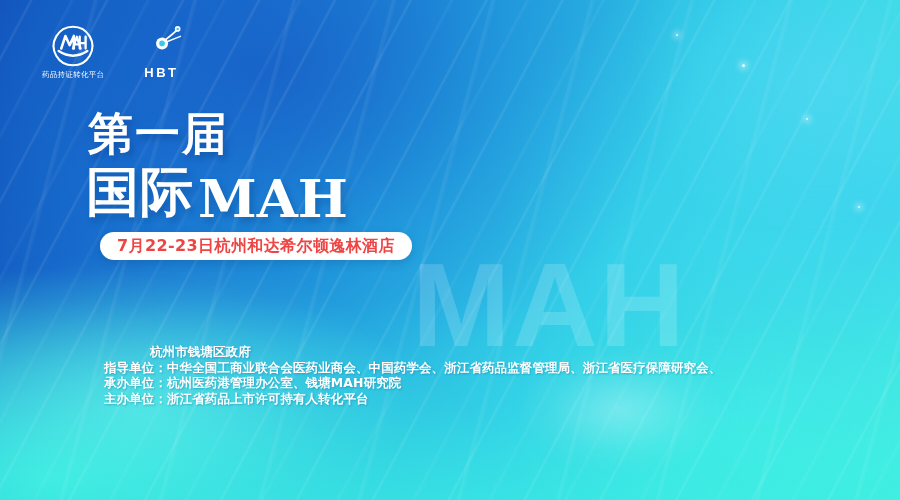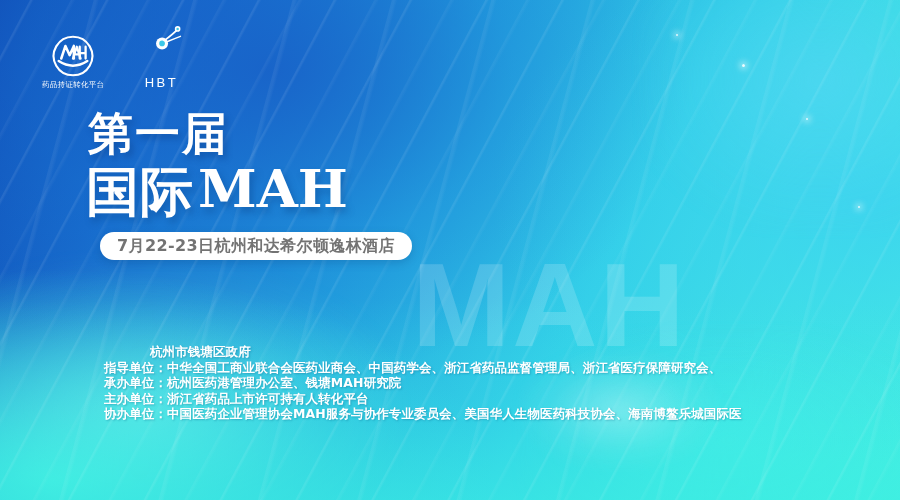--- a/index.html
+++ b/index.html
@@ -108,23 +108,23 @@
   #logo-mah-mark { width: 42px; height: 42px; display:block; }
   #logo-mah-caption {
     margin-top: 3px;
     font-size: 7.5px;
     color: #ffffff;
     letter-spacing: 0.3px;
     white-space: nowrap;
   }
   #logo-hbt-mark { width: 46px; height: 34px; display:block; margin-top: 3px; }
   #logo-hbt-caption {
-    margin-top: 16px;
+    margin-top: 6px;
     font-size: 13px;
-    font-weight: normal;
+    font-weight: bold;
     color: #ffffff;
     letter-spacing: 2.5px;
   }
 
   
   #title-line1 {
     position: absolute; left: 88px; top: 104px;
     display: flex; align-items: center; gap: 14px;
   }
   #title-ordinal {
@@ -138,21 +138,21 @@
   #title-english {
     font-size: 25px;
     color: #ffffff;
     letter-spacing: 0.2px;
     white-space: nowrap;
     text-shadow: 2px 3px 5px rgba(10,60,130,0.35);
   }
 
   #title-line2 {
     position: absolute; left: 86px; top: 157px;
-    display: flex; align-items: flex-start;
+    display: flex; align-items: flex-end;
     white-space: nowrap;
   }
   .cjk-big {
     font-size: 53px;
     font-weight: bold;
     color: #ffffff;
     letter-spacing: 1px;
     text-shadow: 3px 5px 7px rgba(10,70,140,0.42);
     font-family: "DejaVu Sans", "Liberation Sans", sans-serif;
   }
@@ -172,21 +172,21 @@
     height: 28px;
     padding: 0 17px;
     display: flex; align-items: center;
     background: #ffffff;
     border-radius: 16px;
     box-shadow: 0 3px 9px rgba(8,60,120,0.22);
   }
   #date-pill-text {
     font-size: 16px;
     font-weight: bold;
-    color: #737373;
+    color: #ef4444;
     letter-spacing: 0.4px;
     white-space: nowrap;
     font-family: "DejaVu Sans", "Liberation Sans", sans-serif;
   }
 
   
   #organizers {
     position: absolute;
     left: 104px; top: 344px;
     width: 700px;
@@ -262,16 +262,15 @@
 
   <div id="date-pill">
     <span id="date-pill-text">7月22-23日杭州和达希尔顿逸林酒店</span>
   </div>
 
   <div id="organizers">
     <div class="org-line indent">杭州市钱塘区政府</div>
     <div class="org-line">指导单位：中华全国工商业联合会医药业商会、中国药学会、浙江省药品监督管理局、浙江省医疗保障研究会、</div>
     <div class="org-line">承办单位：杭州医药港管理办公室、钱塘MAH研究院</div>
     <div class="org-line">主办单位：浙江省药品上市许可持有人转化平台</div>
-    <div class="org-line">协办单位：中国医药企业管理协会MAH服务与协作专业委员会、美国华人生物医药科技协会、海南博鳌乐城国际医</div>
   </div>
 
 </div>
 
 </body></html>

